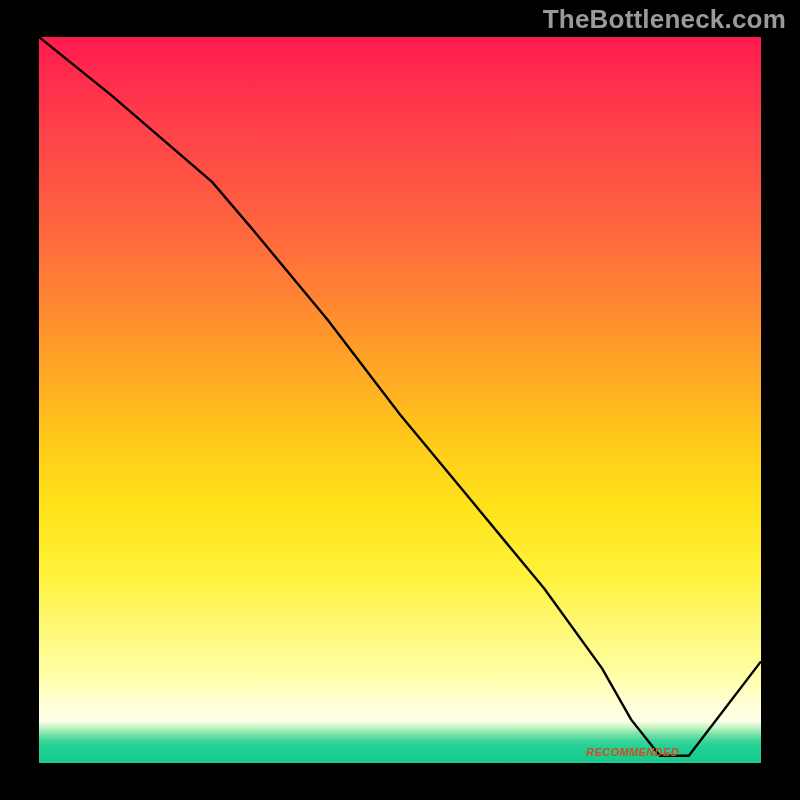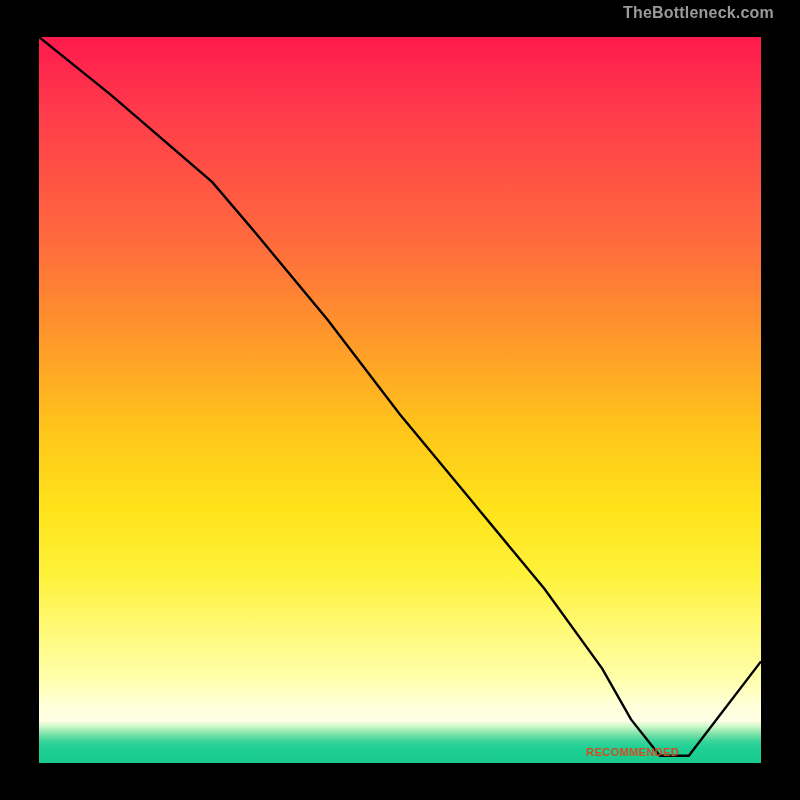--- a/index.html
+++ b/index.html
@@ -13,23 +13,23 @@
   }
   .frame {
     position: relative;
     width: 800px;
     height: 800px;
     background: #000;
   }
   .watermark {
     position: absolute;
     top: 4px;
-    right: 26px;
+    right: 14px;
     color: #9a9a9a;
-    font-size: 16px;
+    font-size: 26px;
     font-weight: 600;
     letter-spacing: 0.2px;
   }
   .plot-outer {
     position: absolute;
     left: 32px;
     top: 30px;
     width: 736px;
     height: 740px;
     background: #000;
@@ -54,20 +54,21 @@
       #ffffa8 88%,
       #ffffd8 92%,
       #ffffe8 94.2%,
       #c9f7c7 95.0%,
       #7de2a8 96.0%,
       #3ad49a 97.0%,
       #1fcf93 98.0%,
       #18ca8d 100%
     );
     overflow: hidden;
+    font-style: italic;
   }
   svg.curve {
     position: absolute;
     left: 0; top: 0;
     width: 100%;
     height: 100%;
   }
   .mid-label {
     position: absolute;
     color: #d84a1f;

